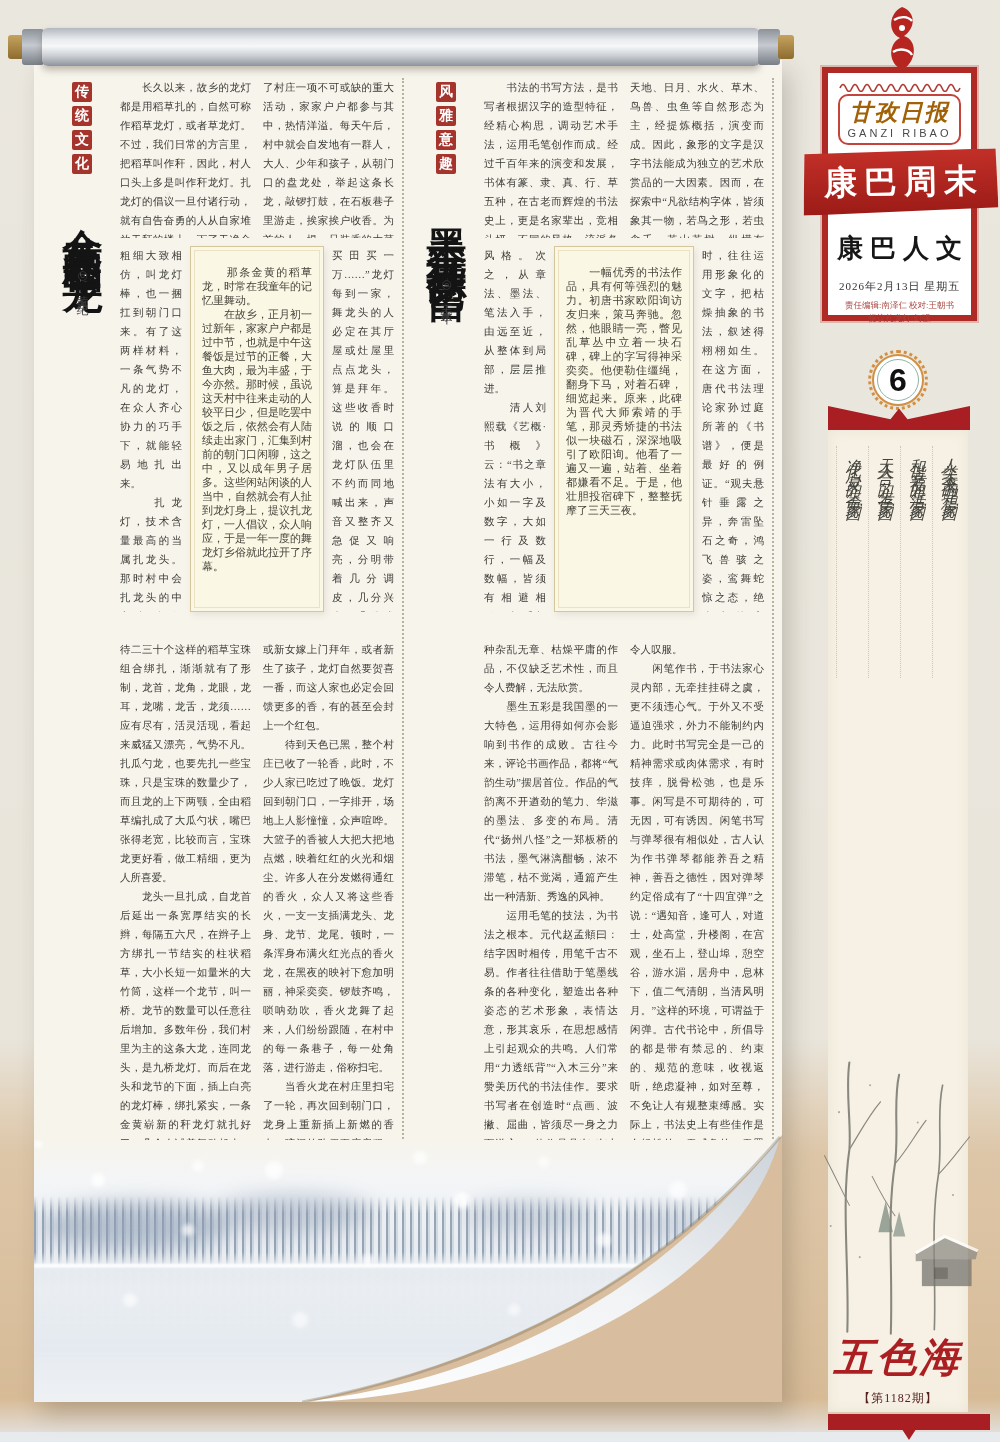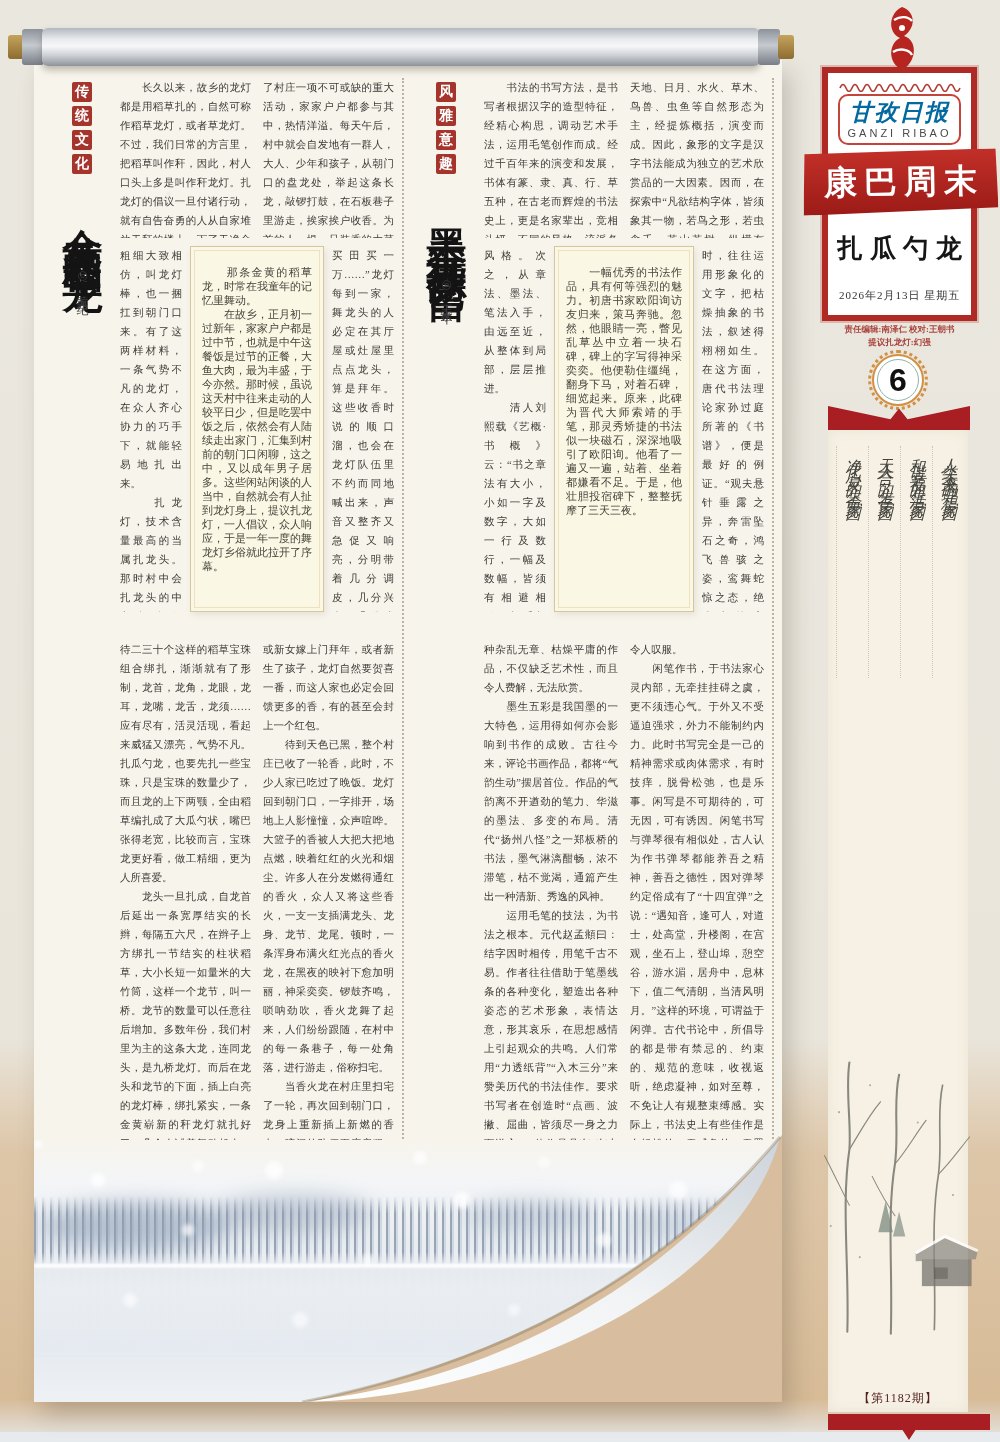--- a/index.html
+++ b/index.html
@@ -82,31 +82,31 @@
       608px 196px 0 3px rgba(255,255,255,.5);}
   .curl{position:absolute;right:0;bottom:0;z-index:4;}
   
   .sidebar{position:absolute;left:800px;top:0;width:200px;height:1442px;z-index:6;}
   .emblem{position:absolute;left:80px;top:6px;}
   .mast-box{position:absolute;left:22px;top:67px;width:155px;height:254px;background:#fff;
     border:6px solid #b02a25;box-shadow:0 0 0 2px rgba(176,42,37,.25);box-sizing:border-box;}
   .tibetan{display:block;margin:5px auto 2px;}
   .logo-box{margin:2px 10px 0;border:2px solid #c4443c;border-radius:10px;background:#fff;
     padding:5px 4px 4px;text-align:center;}
-  .logo-cn{font-size:23px;font-weight:800;color:#0369a1;letter-spacing:2px;font-style:italic;line-height:1.05;}
+  .logo-cn{font-size:23px;font-weight:800;color:#a16207;letter-spacing:2px;font-style:italic;line-height:1.05;}
   .logo-en{font-size:11px;color:#4a4a4a;letter-spacing:3px;margin-top:2px;font-family:"Liberation Sans",sans-serif;}
   .banner{position:absolute;left:3px;top:150px;width:195px;height:64px;z-index:7;
     background:linear-gradient(180deg,#c23028,#9c1b17);transform:rotate(-1deg);
     clip-path:polygon(1% 4%,99% 0,100% 92%,0 100%);
     display:flex;align-items:center;justify-content:center;box-shadow:0 3px 6px rgba(90,20,15,.4);}
   .banner span{color:#fff;font-size:33px;font-weight:800;letter-spacing:7px;text-indent:7px;}
   .mast-bottom{position:absolute;left:0;right:0;top:158px;text-align:center;}
   .section-name{font-size:26px;font-weight:800;letter-spacing:7px;text-indent:7px;color:#161616;}
-  .date{font-size:11px;color:#333;margin-top:22px;letter-spacing:1px;}
-  .editors{font-size:8.5px;color:#a8423c;margin-top:20px;line-height:1.5;font-weight:bold;}
+  .date{font-size:11px;color:#333;margin-top:13px;letter-spacing:1px;}
+  .editors{font-size:8.5px;color:#a8423c;margin-top:5px;line-height:1.5;}
   .badge{position:absolute;left:72px;top:354px;width:52px;height:52px;border-radius:50%;
     background:#fff;border:2px solid #d29044;outline:3px dotted #d29044;outline-offset:1px;
     box-sizing:border-box;display:flex;align-items:center;justify-content:center;}
   .badge::before{content:"";position:absolute;inset:3px;border-radius:50%;border:1.5px solid #8fb5a6;}
   .badge-num{font-size:32px;font-weight:800;color:#111;font-family:"Liberation Sans",sans-serif;}
   .ribbon-top{position:absolute;left:28px;top:406px;width:142px;height:24px;background:#a81e22;
     clip-path:polygon(0 0,44% 55%,50% 10%,56% 55%,100% 0,100% 100%,0 100%);}
   .panel{position:absolute;left:28px;top:430px;width:140px;height:982px;background:#f6f1e4;
     box-shadow:inset 0 0 14px rgba(120,100,60,.08);}
   .motto{writing-mode:vertical-rl;text-orientation:upright;height:232px;margin:16px 8px 0;}
@@ -245,21 +245,21 @@
 
   <div class="mast-box">
     <svg class="tibetan" width="126" height="14" viewBox="0 0 126 14">
       <path d="M3 10 q3 -7 6 0 t6 0 t6 0 t6 0 t6 0 t6 0 t6 0 t6 0 t6 0 t6 0 t6 0 t6 0 t6 0 t6 0 t6 0 t6 0 t6 0 t6 0 t6 0 t6 0" stroke="#b23b33" stroke-width="1.6" fill="none"></path>
     </svg>
     <div class="logo-box">
       <div class="logo-cn">甘孜日报</div>
       <div class="logo-en">GANZI RIBAO</div>
     </div>
     <div class="mast-bottom">
-      <div class="section-name">扎瓜勺龙</div>
+      <div class="section-name">康巴人文</div>
       <div class="date">2026年2月13日 星期五</div>
       <div class="editors">
         <div>责任编辑:南泽仁 校对:王朝书</div>
         <div>提议扎龙灯:幻强</div>
       </div>
     </div>
   </div>
 
   <div class="banner">
     <span>康巴周末</span>
@@ -301,19 +301,20 @@
       <g fill="#7a7a74" opacity=".6">
         <circle cx="20" cy="60" r="1"></circle>
           <circle cx="50" cy="34" r="1"></circle>
           <circle cx="96" cy="70" r="1"></circle>
         <circle cx="130" cy="140" r="1"></circle>
           <circle cx="40" cy="200" r="1"></circle>
           <circle cx="12" cy="170" r="1"></circle>
       </g>
     </svg>
 
+    <div class="wusehai">五色海</div>
     <div class="issue">【第1182期】</div>
   </div>
 
   <div class="ribbon-bottom"></div>
 </aside>
 
 <div class="floor-strip"></div>
 
 </body></html>

